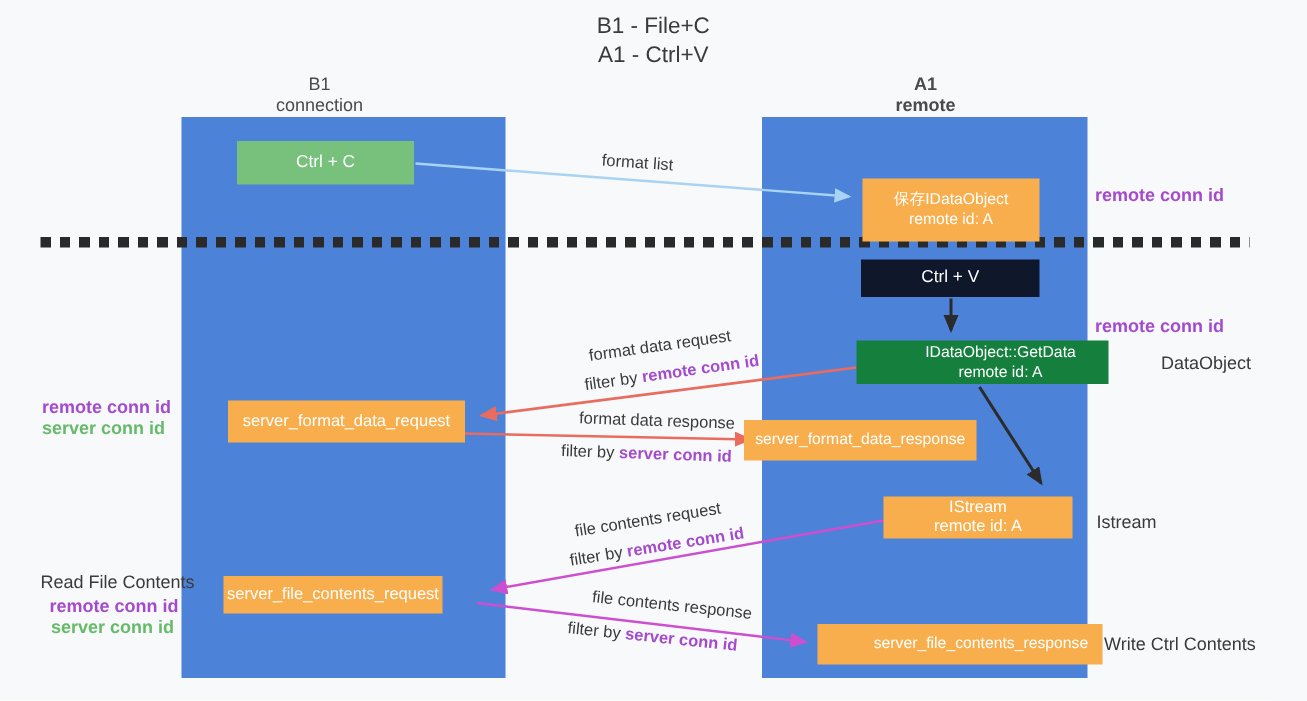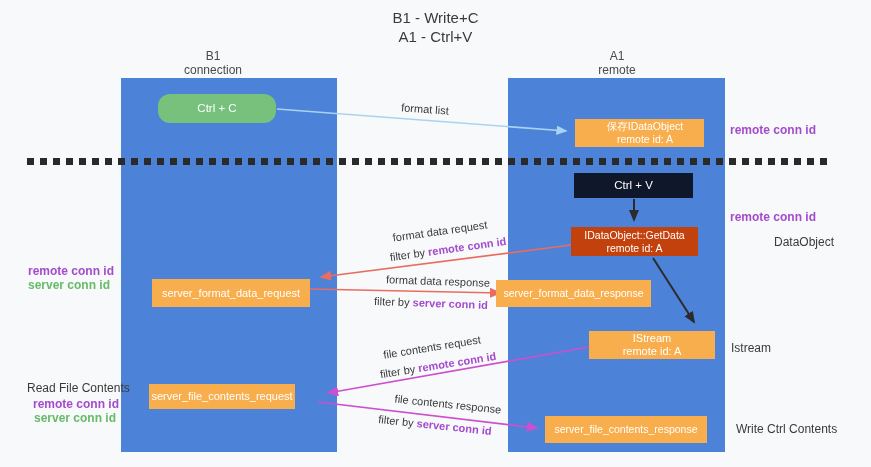--- a/index.html
+++ b/index.html
@@ -36,29 +36,29 @@
   .side-label.plain{ color:#3a3a3a; }
   .side-label.bold{ font-weight:bold; }
   svg.overlay{ position:absolute; left:0; top:0; pointer-events:none; }
 </style>
 </head>
 <body>
 
 <div class="canvas">
 
   <div class="title">
-    <div>B1 - Write+C</div>
+    <div>B1 - File+C</div>
     <div>A1 - Ctrl+V</div>
   </div>
 
   <div class="col-header" style="left:153px; top:49px; width:120px;">
     <div>B1</div>
     <div>connection</div>
   </div>
-  <div class="col-header" style="left:557px; top:49px; width:120px;">
+  <div class="col-header" style="left:557px; top:49px; width:120px;font-weight:bold;">
     <div>A1</div>
     <div>remote</div>
   </div>
 
   <div class="col-rect" style="left: 121px; width: 216px; background: rgb(77, 130, 217);"></div>
   <div class="col-rect" style="left: 508px; width: 217px; background: rgb(77, 130, 217);"></div>
 
   <div class="dashed-line"></div>
 
   <svg class="overlay" width="871" height="467" viewBox="0 0 871 467">
@@ -78,56 +78,56 @@
     </defs>
     <line x1="277" y1="109" x2="566" y2="131" stroke-width="1.6" marker-end="url(#mk-blue)" style="stroke: rgb(169, 211, 242);"></line>
     <line x1="634" y1="199" x2="634" y2="220" stroke-width="2" marker-end="url(#mk-black)" style="stroke: rgb(43, 43, 43);"></line>
     <line x1="571" y1="245" x2="321" y2="277" stroke-width="1.7" marker-end="url(#mk-red)" style="stroke: rgb(233, 108, 95);"></line>
     <line x1="310" y1="289" x2="500" y2="293" stroke-width="1.7" marker-end="url(#mk-red)" style="stroke: rgb(233, 108, 95);"></line>
     <line x1="653" y1="258" x2="694" y2="322" stroke-width="2" marker-end="url(#mk-black)" style="stroke: rgb(43, 43, 43);"></line>
     <line x1="589" y1="347" x2="328" y2="393" stroke-width="1.7" marker-end="url(#mk-magenta)" style="stroke: rgb(204, 79, 207);"></line>
     <line x1="318" y1="402" x2="537" y2="428" stroke-width="1.7" marker-end="url(#mk-magenta)" style="stroke: rgb(204, 79, 207);"></line>
   </svg>
 
-  <div class="box" style="left: 158px; top: 94px; width: 118px; height: 29px; font-size: 11.5px; background: rgb(119, 193, 125); border-radius: 12px;">
+  <div class="box" style="left: 158px; top: 94px; width: 118px; height: 29px; font-size: 11.5px; background: rgb(119, 193, 125);">
     <span>Ctrl + C</span>
   </div>
 
-  <div class="box small" style="left: 575px; top: 119px; width: 118px; height: 28px; background: rgb(249, 174, 77); padding-left: 11px;">
+  <div class="box small" style="left: 575px; top: 119px; width: 118px; height: 42px; background: rgb(249, 174, 77);">
     <span>保存IDataObject</span>
     <span>remote id: A</span>
   </div>
 
   <div class="box" style="left: 574px; top: 173px; width: 119px; height: 25px; font-size: 11.5px; background: #0f172a;">
     <span>Ctrl + V</span>
   </div>
 
-  <div class="box small" style="left: 571px; top: 227px; width: 127px; height: 29px; background: #c2410c;">
+  <div class="box small" style="left: 571px; top: 227px; width: 144px; height: 29px; background: #15803d; padding-left: 24px;">
     <span>IDataObject::GetData</span>
     <span>remote id: A</span>
   </div>
 
-  <div class="box" style="left: 152px; top: 267px; width: 158px; height: 28px; background: rgb(249, 174, 77); margin-top: 12px;">
+  <div class="box" style="left: 152px; top: 267px; width: 158px; height: 28px; background: rgb(249, 174, 77);">
     <span>server_format_data_request</span>
   </div>
 
   <div class="box small" style="left: 496px; top: 280px; width: 155px; height: 27px; background: rgb(249, 174, 77);">
     <span>server_format_data_response</span>
   </div>
 
   <div class="box" style="left: 589px; top: 331px; width: 126px; height: 28px; background: rgb(249, 174, 77);">
     <span>IStream</span>
     <span>remote id: A</span>
   </div>
 
   <div class="box" style="left: 149px; top: 384px; width: 146px; height: 25px; background: rgb(249, 174, 77);">
     <span>server_file_contents_request</span>
   </div>
 
-  <div class="box small" style="left: 545px; top: 416px; width: 162px; height: 27px; background: rgb(249, 174, 77);">
+  <div class="box small" style="left: 545px; top: 416px; width: 162px; height: 27px; background: rgb(249, 174, 77); padding-left: 28px;">
     <span>server_file_contents_response</span>
   </div>
 
   <div class="arrow-label" style="left:425px; top:109px; transform:translate(-50%,-50%) rotate(4deg);">format list</div>
 
   <div class="arrow-label" style="left:440px; top:231px; transform:translate(-50%,-50%) rotate(-8deg);">format data request</div>
   <div class="arrow-label" style="left:448px; top:249px; transform:translate(-50%,-50%) rotate(-8deg);">
     <span>filter by</span>
     <span class="conn-id" style="color: rgb(164, 75, 205);">remote conn id</span>
   </div>

